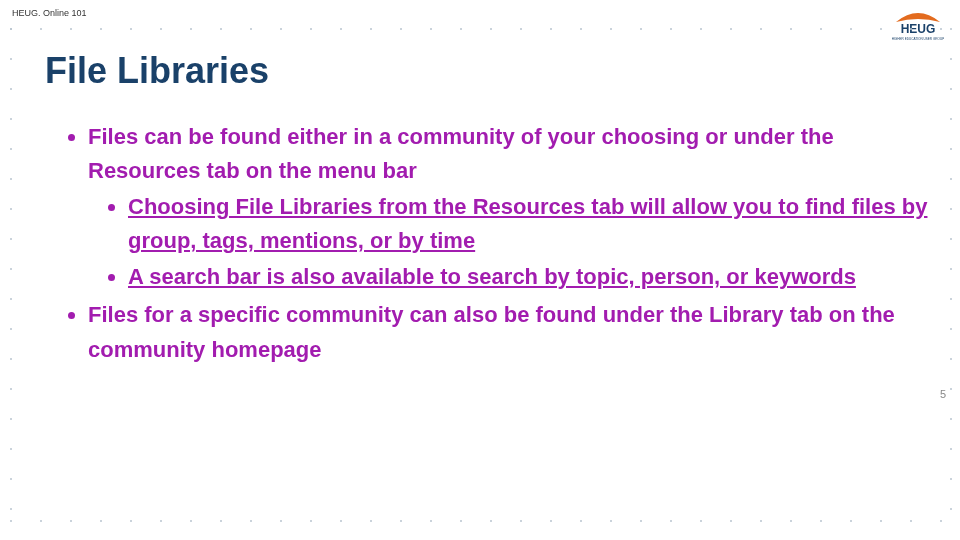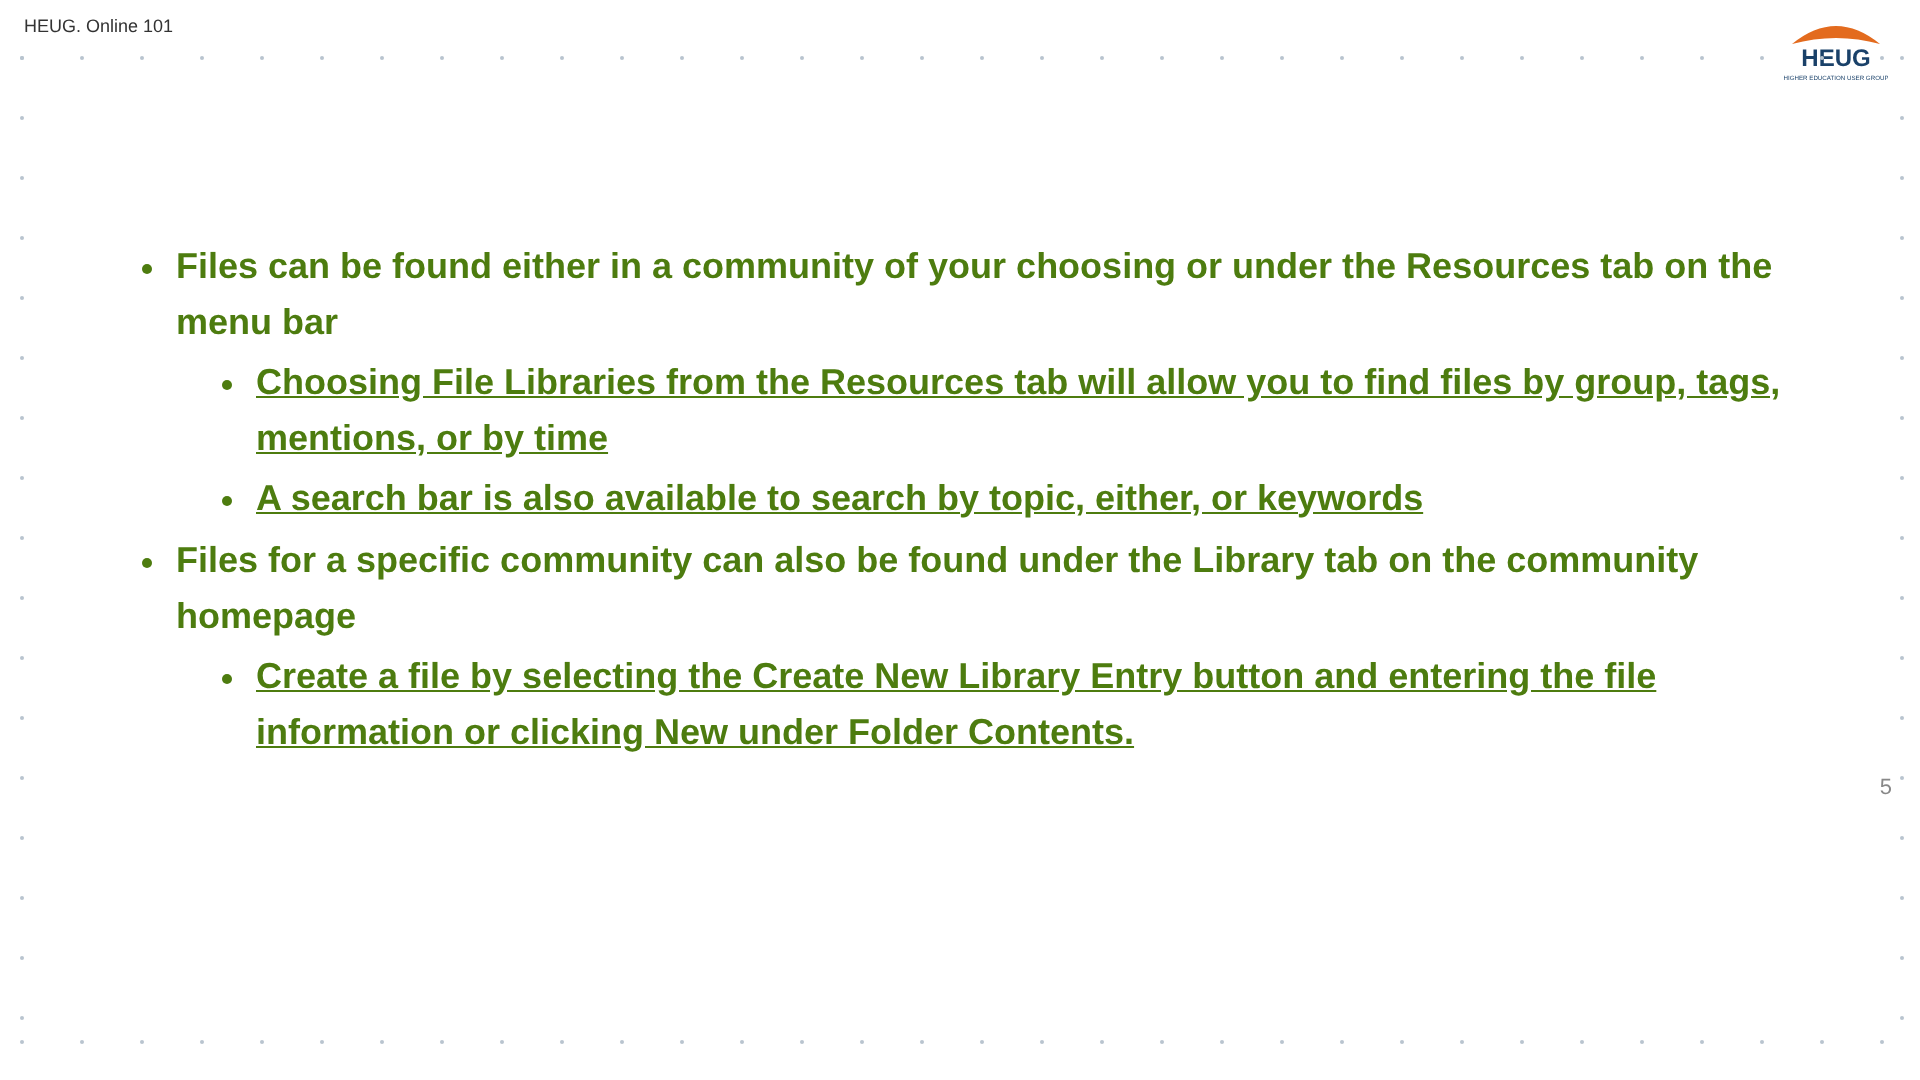--- a/index.html
+++ b/index.html
@@ -1,21 +1,21 @@
 <!DOCTYPE html>
 <html><head>
 <meta charset="utf-8">
 <style>
   * { margin: 0; padding: 0; box-sizing: border-box; }
   html, body { width: 960px; height: 540px; overflow: hidden; font-family: Arial, Helvetica, sans-serif; background: #ffffff; position: relative; }
   .slide { width: 960px; height: 408px; position: relative; }
   .header-label { position: absolute; top: 8px; left: 12px; font-size: 9px; color: #333; }
   .logo { position: absolute; top: 8px; right: 16px; width: 52px; height: 34px; }
   .title { position: absolute; top: 50px; left: 45px; font-size: 36px; font-weight: bold; color: #1a4169; }
-  .content { position: absolute; top: 120px; left: 60px; right: 32px; color: #4d7c0f; font-size: 18px; line-height: 1.55; }
+  .content { position: absolute; top: 120px; left: 60px; right: 32px; color: #a21caf; font-size: 22px; line-height: 1.55; }
   ul.outer { list-style: disc; padding-left: 28px; }
   ul.outer > li { margin-bottom: 4px; font-weight: bold; }
   ul.inner { list-style: disc; padding-left: 40px; margin-top: 2px; }
   ul.inner > li { margin-bottom: 2px; text-decoration: underline; }
   .page-num { position: absolute; bottom: 8px; right: 14px; font-size: 11px; color: #888; }
   
   .dots { position: absolute; inset: 28px 10px 20px 10px; pointer-events: none; }
   .dot { position: absolute; width: 2px; height: 2px; background: #b9c4cf; border-radius: 50%; }
 </style>
 </head>
@@ -26,35 +26,33 @@
   <div class="header-label">HEUG. Online 101</div>
 
   <div class="logo">
     <svg viewBox="0 0 52 34" width="52" height="34">
       <path d="M4 14 Q26 -4 48 14 Q26 8 4 14 Z" fill="#e36b1e"></path>
       <text x="26" y="25" text-anchor="middle" font-family="Arial" font-size="12" font-weight="bold" fill="#1a4169">HEUG</text>
       <text x="26" y="32" text-anchor="middle" font-family="Arial" font-size="3.1" fill="#1a4169">HIGHER EDUCATION USER GROUP</text>
     </svg>
   </div>
 
+  <h1 class="title">File Libraries</h1>
 
   <div class="content">
     <ul class="outer">
       <li>
         <span>Files can be found either in a community of your choosing or under the Resources tab on the menu bar</span>
         <ul class="inner">
           <li><span>Choosing File Libraries from the Resources tab will allow you to find files by group, tags, mentions, or by time</span></li>
-          <li><span>A search bar is also available to search by topic, either, or keywords</span></li>
+          <li><span>A search bar is also available to search by topic, person, or keywords</span></li>
         </ul>
       </li>
       <li>
         <span>Files for a specific community can also be found under the Library tab on the community homepage</span>
-        <ul class="inner">
-          <li><span>Create a file by selecting the Create New Library Entry button and entering the file information or clicking New under Folder Contents.</span></li>
-        </ul>
       </li>
     </ul>
   </div>
 
   <div class="page-num">5</div>
 
   <div class="dots" id="dots-container">
       <div class="dot" style="left: 0px; top: 0px;"></div>
       <div class="dot" style="left: 0px; top: 492px;"></div>
       <div class="dot" style="left: 30px; top: 0px;"></div>

